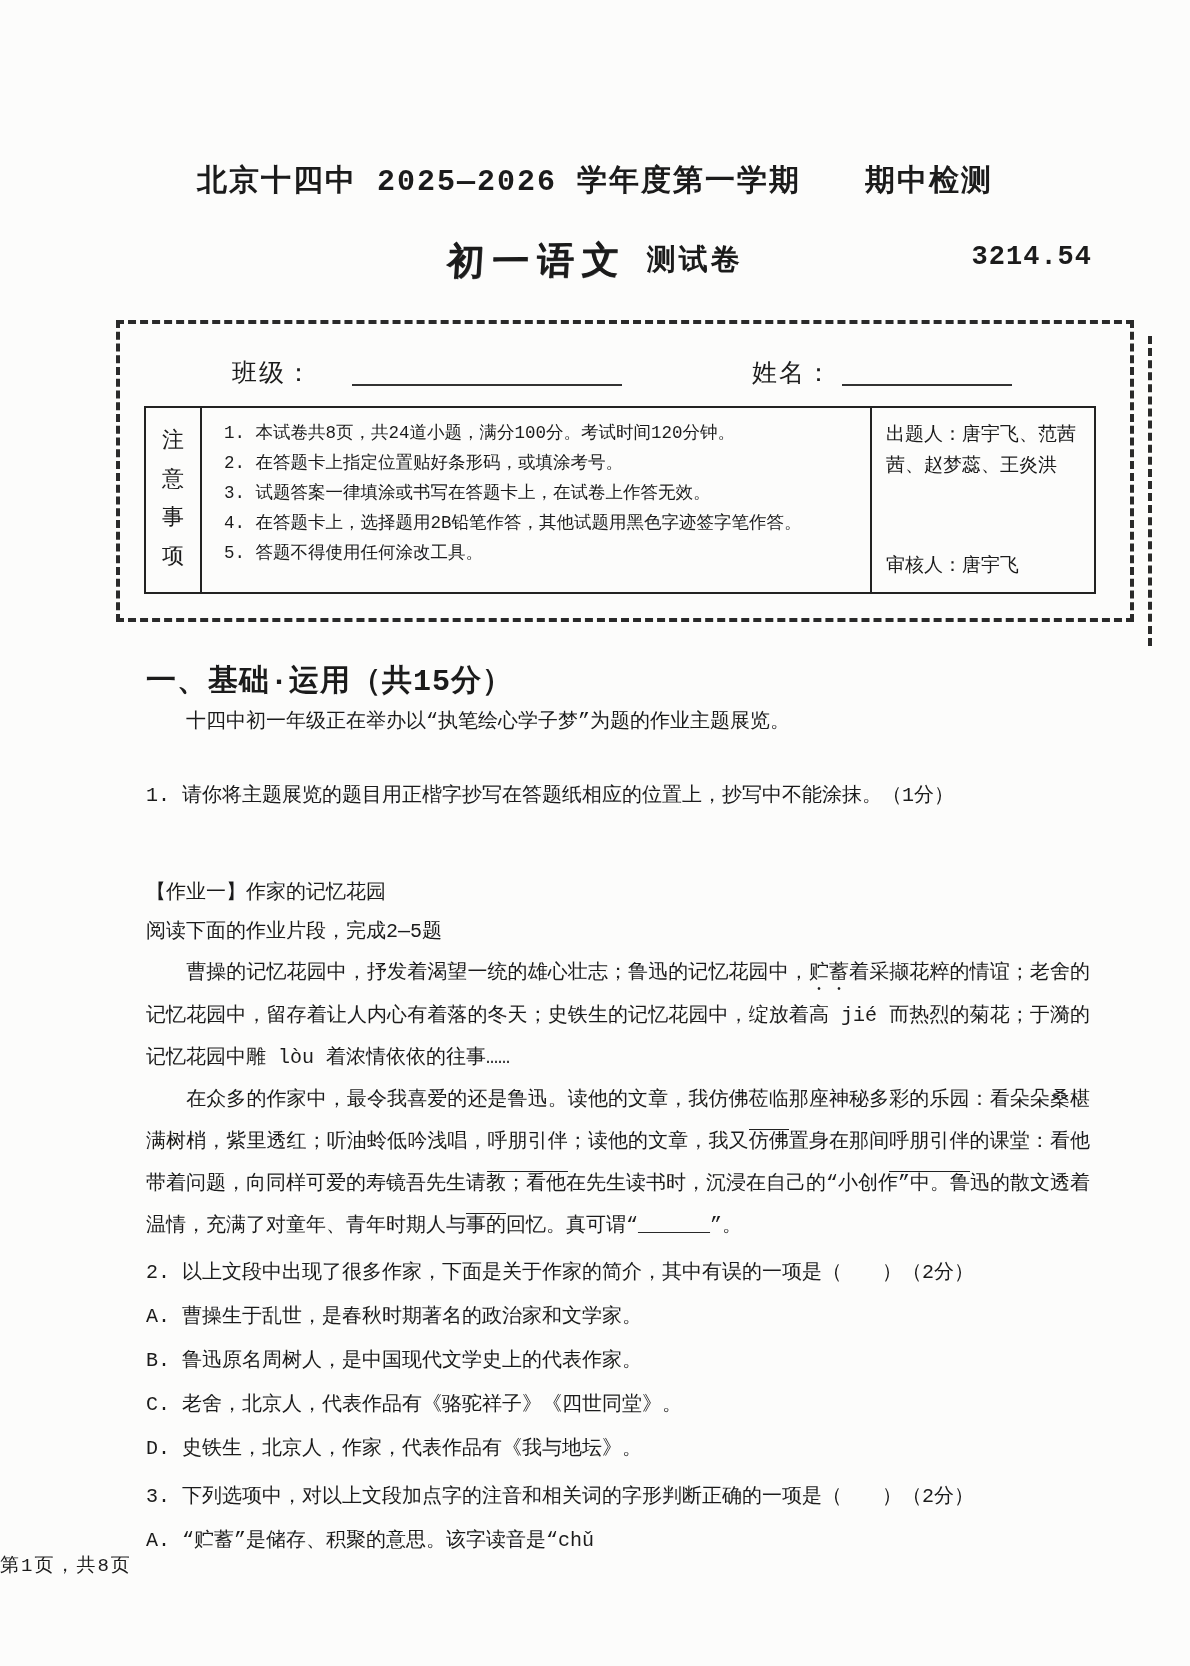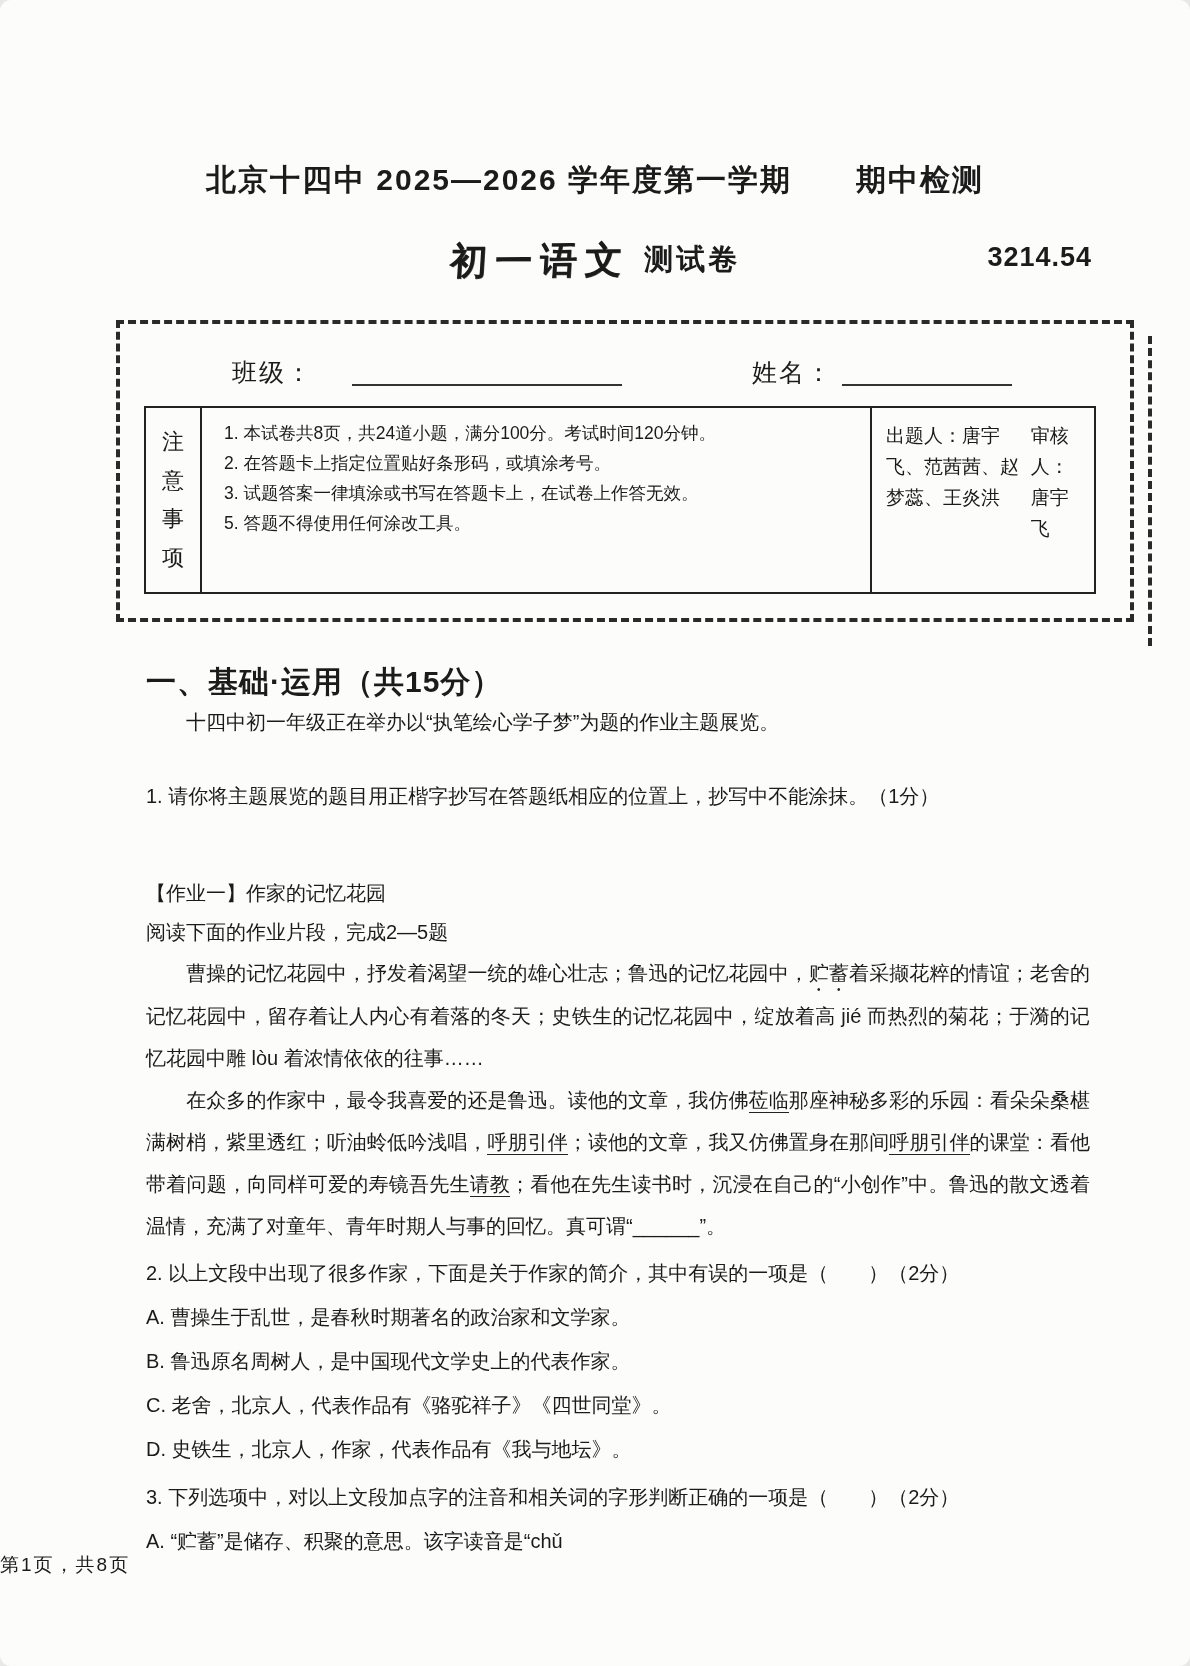--- a/index.html
+++ b/index.html
@@ -1,24 +1,23 @@
 <!DOCTYPE html>
 <html><head>
 <meta charset="utf-8">
 <style>
   html,body{margin:0;padding:0;background:#e8e8e6;}
   .page{
     position:relative;
     width:1190px;height:1666px;
     margin:0 auto;
     background:#fcfcfb;
-    font-family:Liberation Sans, sans-serif;
+    font-family:Liberation Mono, monospace;
     color:#1b1b1b;
     overflow:hidden;
-    border-radius:11px;
   }
   
   .title{
     position:absolute;top:160px;left:0;right:0;
     text-align:center;
     font-size:30px;font-weight:bold;letter-spacing:2px;
     white-space:pre;
   }
   .subtitle-row{
     position:absolute;top:236px;left:0;right:0;height:50px;
@@ -68,37 +67,37 @@
   .notice-side span{display:block;line-height:1;}
   .notice-main{
     border-right:2.5px solid #222;
     padding:10px 10px 6px 22px;
     font-size:17.5px;line-height:30px;
   }
   .notice-main div{white-space:nowrap;}
   .notice-right{
     padding:12px 10px 10px 14px;
     font-size:19px;line-height:31px;
-    display:flex;justify-content:space-between;
+    display:flex;flex-direction:column;justify-content:space-between;
   }
   
   .body-text{
     position:absolute;left:146px;top:662px;width:944px;
     font-size:20px;line-height:42px;
     text-align:justify;
   }
   .sec-heading{font-size:30px;font-weight:bold;letter-spacing:1px;line-height:40px;}
   .sec-intro{text-indent:2em;line-height:40px;}
   .q1{margin-top:34px;line-height:40px;}
   .task-heading{margin-top:58px;line-height:38px;}
   .task-sub{line-height:40px;}
   .para{text-align:justify;}
   .q-line{margin-top:4px;line-height:44px;}
   .opt{line-height:44px;}
-  .u{border-bottom:1.8px solid #222;padding-bottom:1px;}
+  .u{border-bottom:1.8px solid #222;padding-bottom:18px;}
   .dot{
     -webkit-text-emphasis:filled dot #222;
     -webkit-text-emphasis-position:under;
     text-emphasis:filled dot #222;
     text-emphasis-position:under right;
   }
   
   .footer{
     position:absolute;top:1552px;left:0;right:0;
     text-align:left;font-size:19px;letter-spacing:2px;
@@ -127,20 +126,21 @@
       <div class="notice-side">
         <span>注</span>
         <span>意</span>
         <span>事</span>
         <span>项</span>
       </div>
       <div class="notice-main">
         <div>1. 本试卷共8页，共24道小题，满分100分。考试时间120分钟。</div>
         <div>2. 在答题卡上指定位置贴好条形码，或填涂考号。</div>
         <div>3. 试题答案一律填涂或书写在答题卡上，在试卷上作答无效。</div>
+        <div>4. 在答题卡上，选择题用2B铅笔作答，其他试题用黑色字迹签字笔作答。</div>
         <div>5. 答题不得使用任何涂改工具。</div>
       </div>
       <div class="notice-right">
         <div>出题人：唐宇飞、范茜茜、赵梦蕊、王炎洪</div>
         <div>审核人：唐宇飞</div>
       </div>
     </div>
   </div>
   <div class="extra-dash"></div>
 

